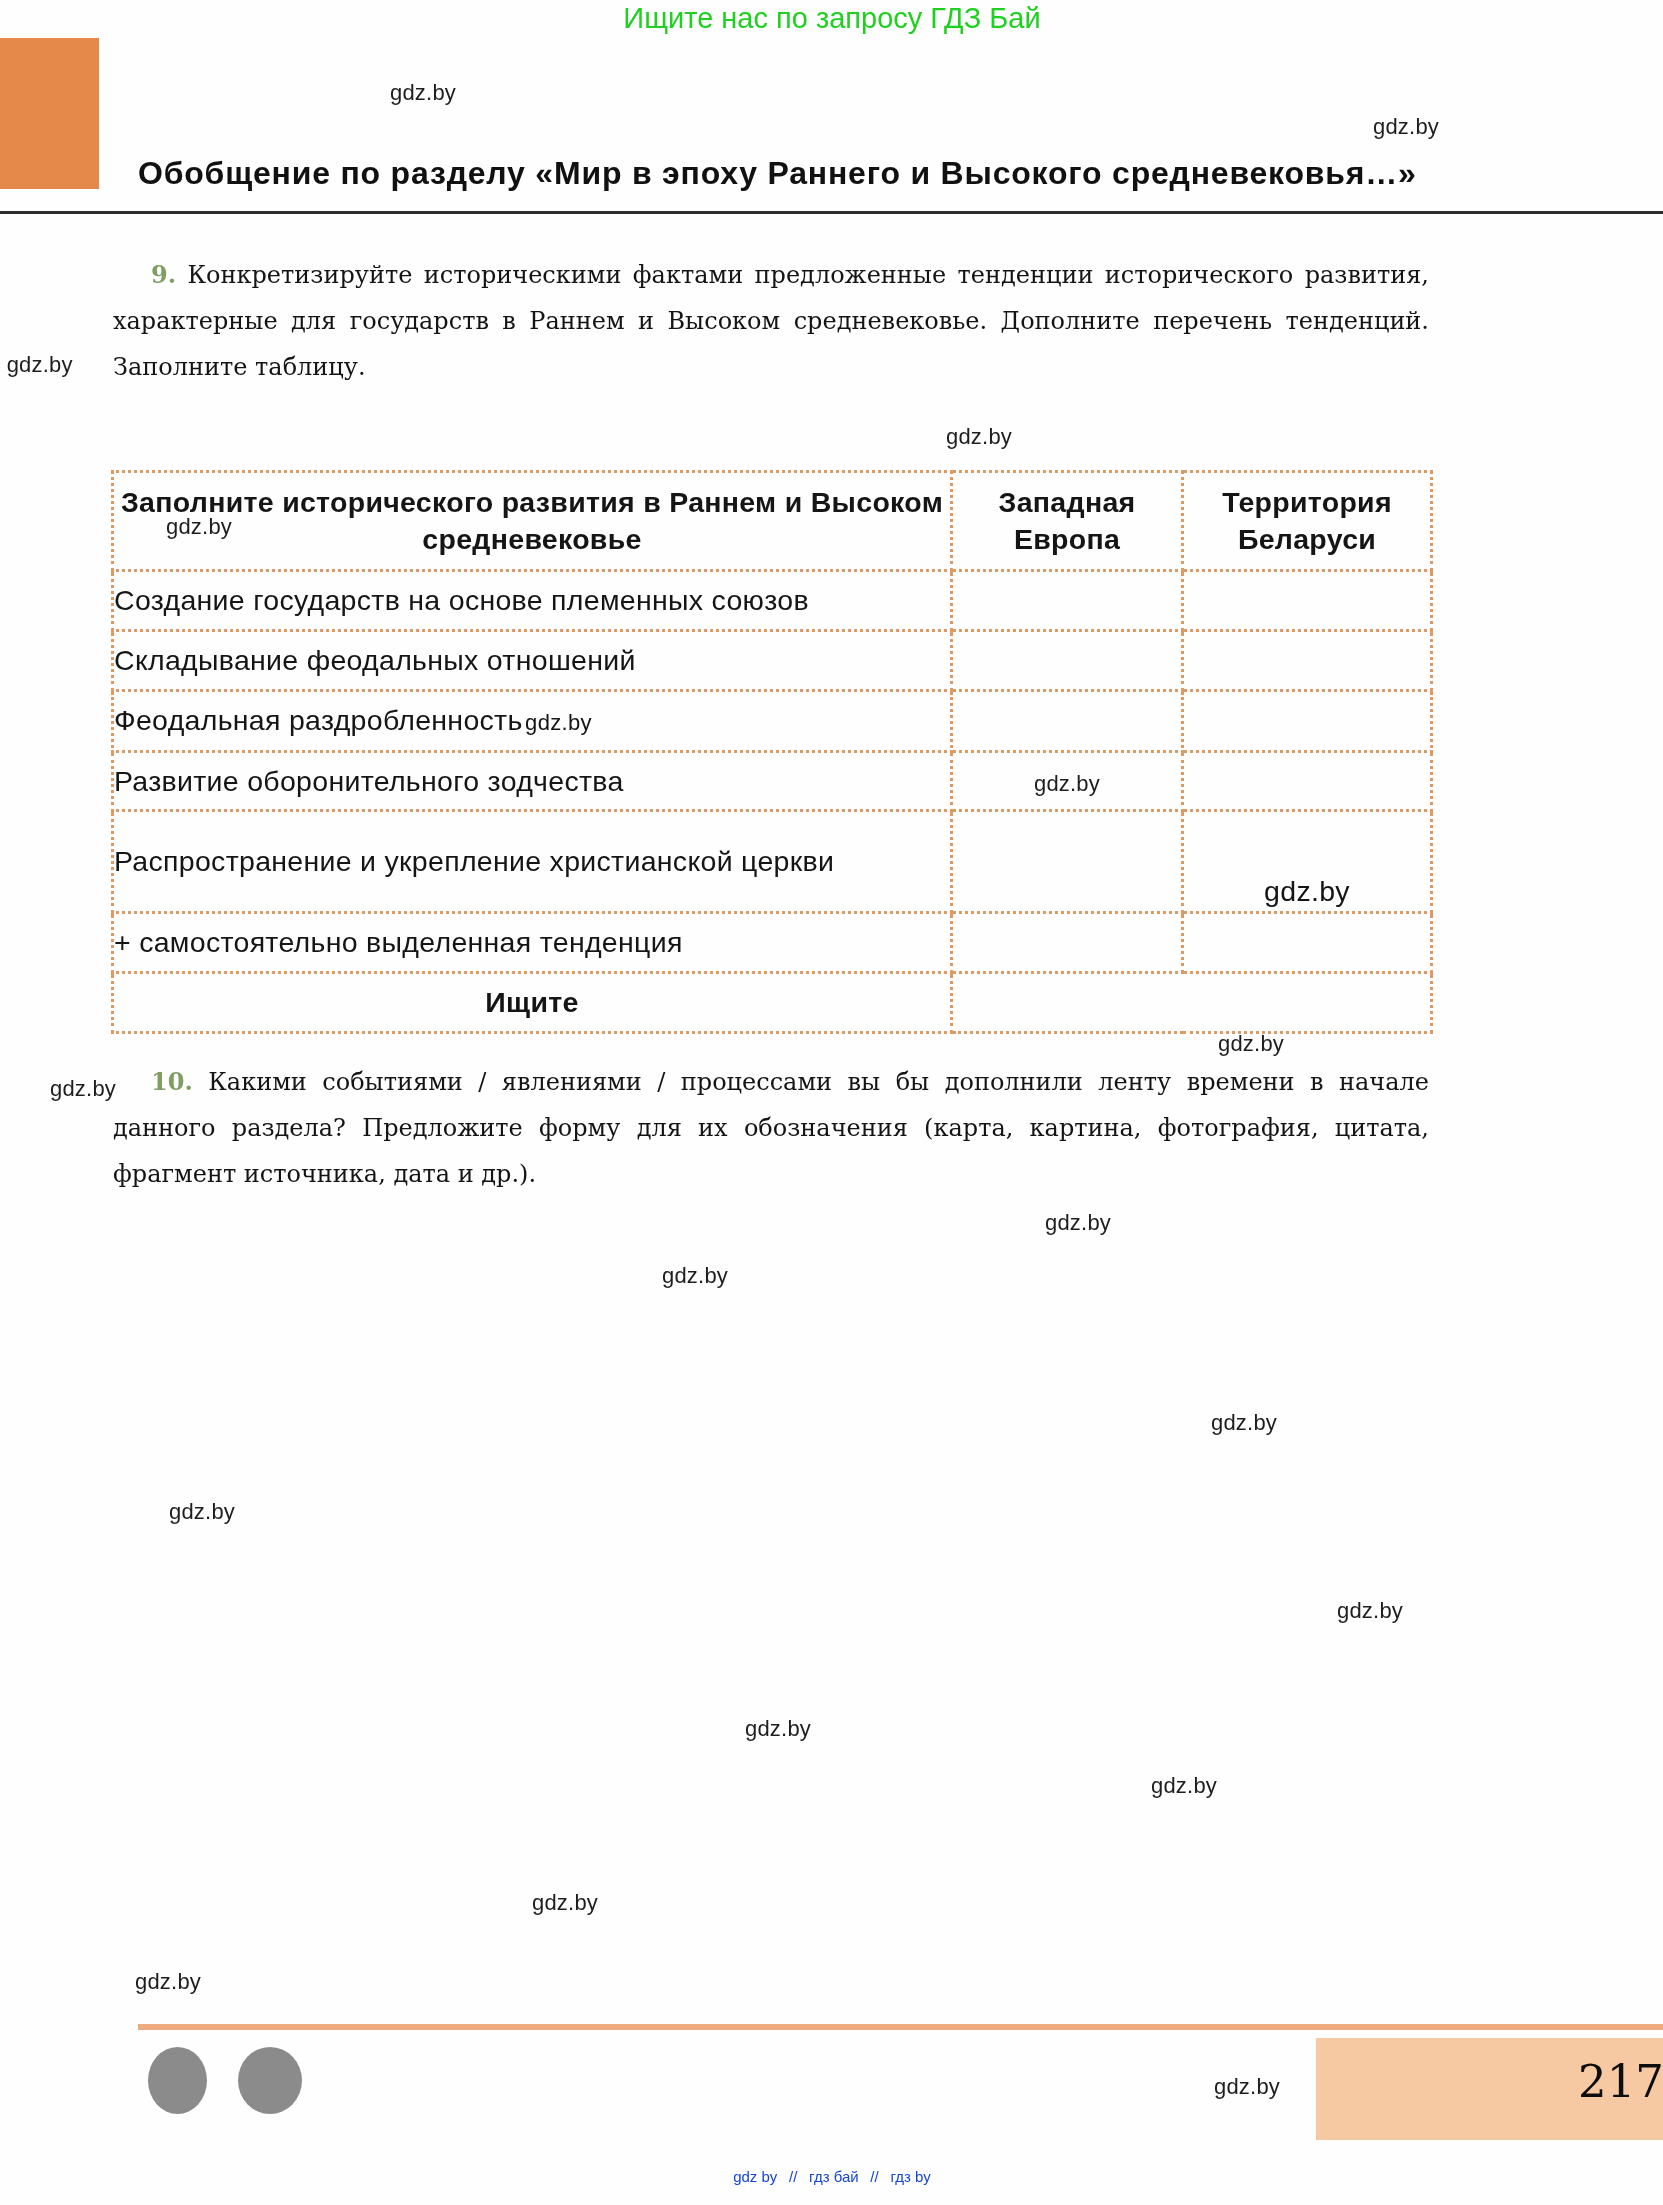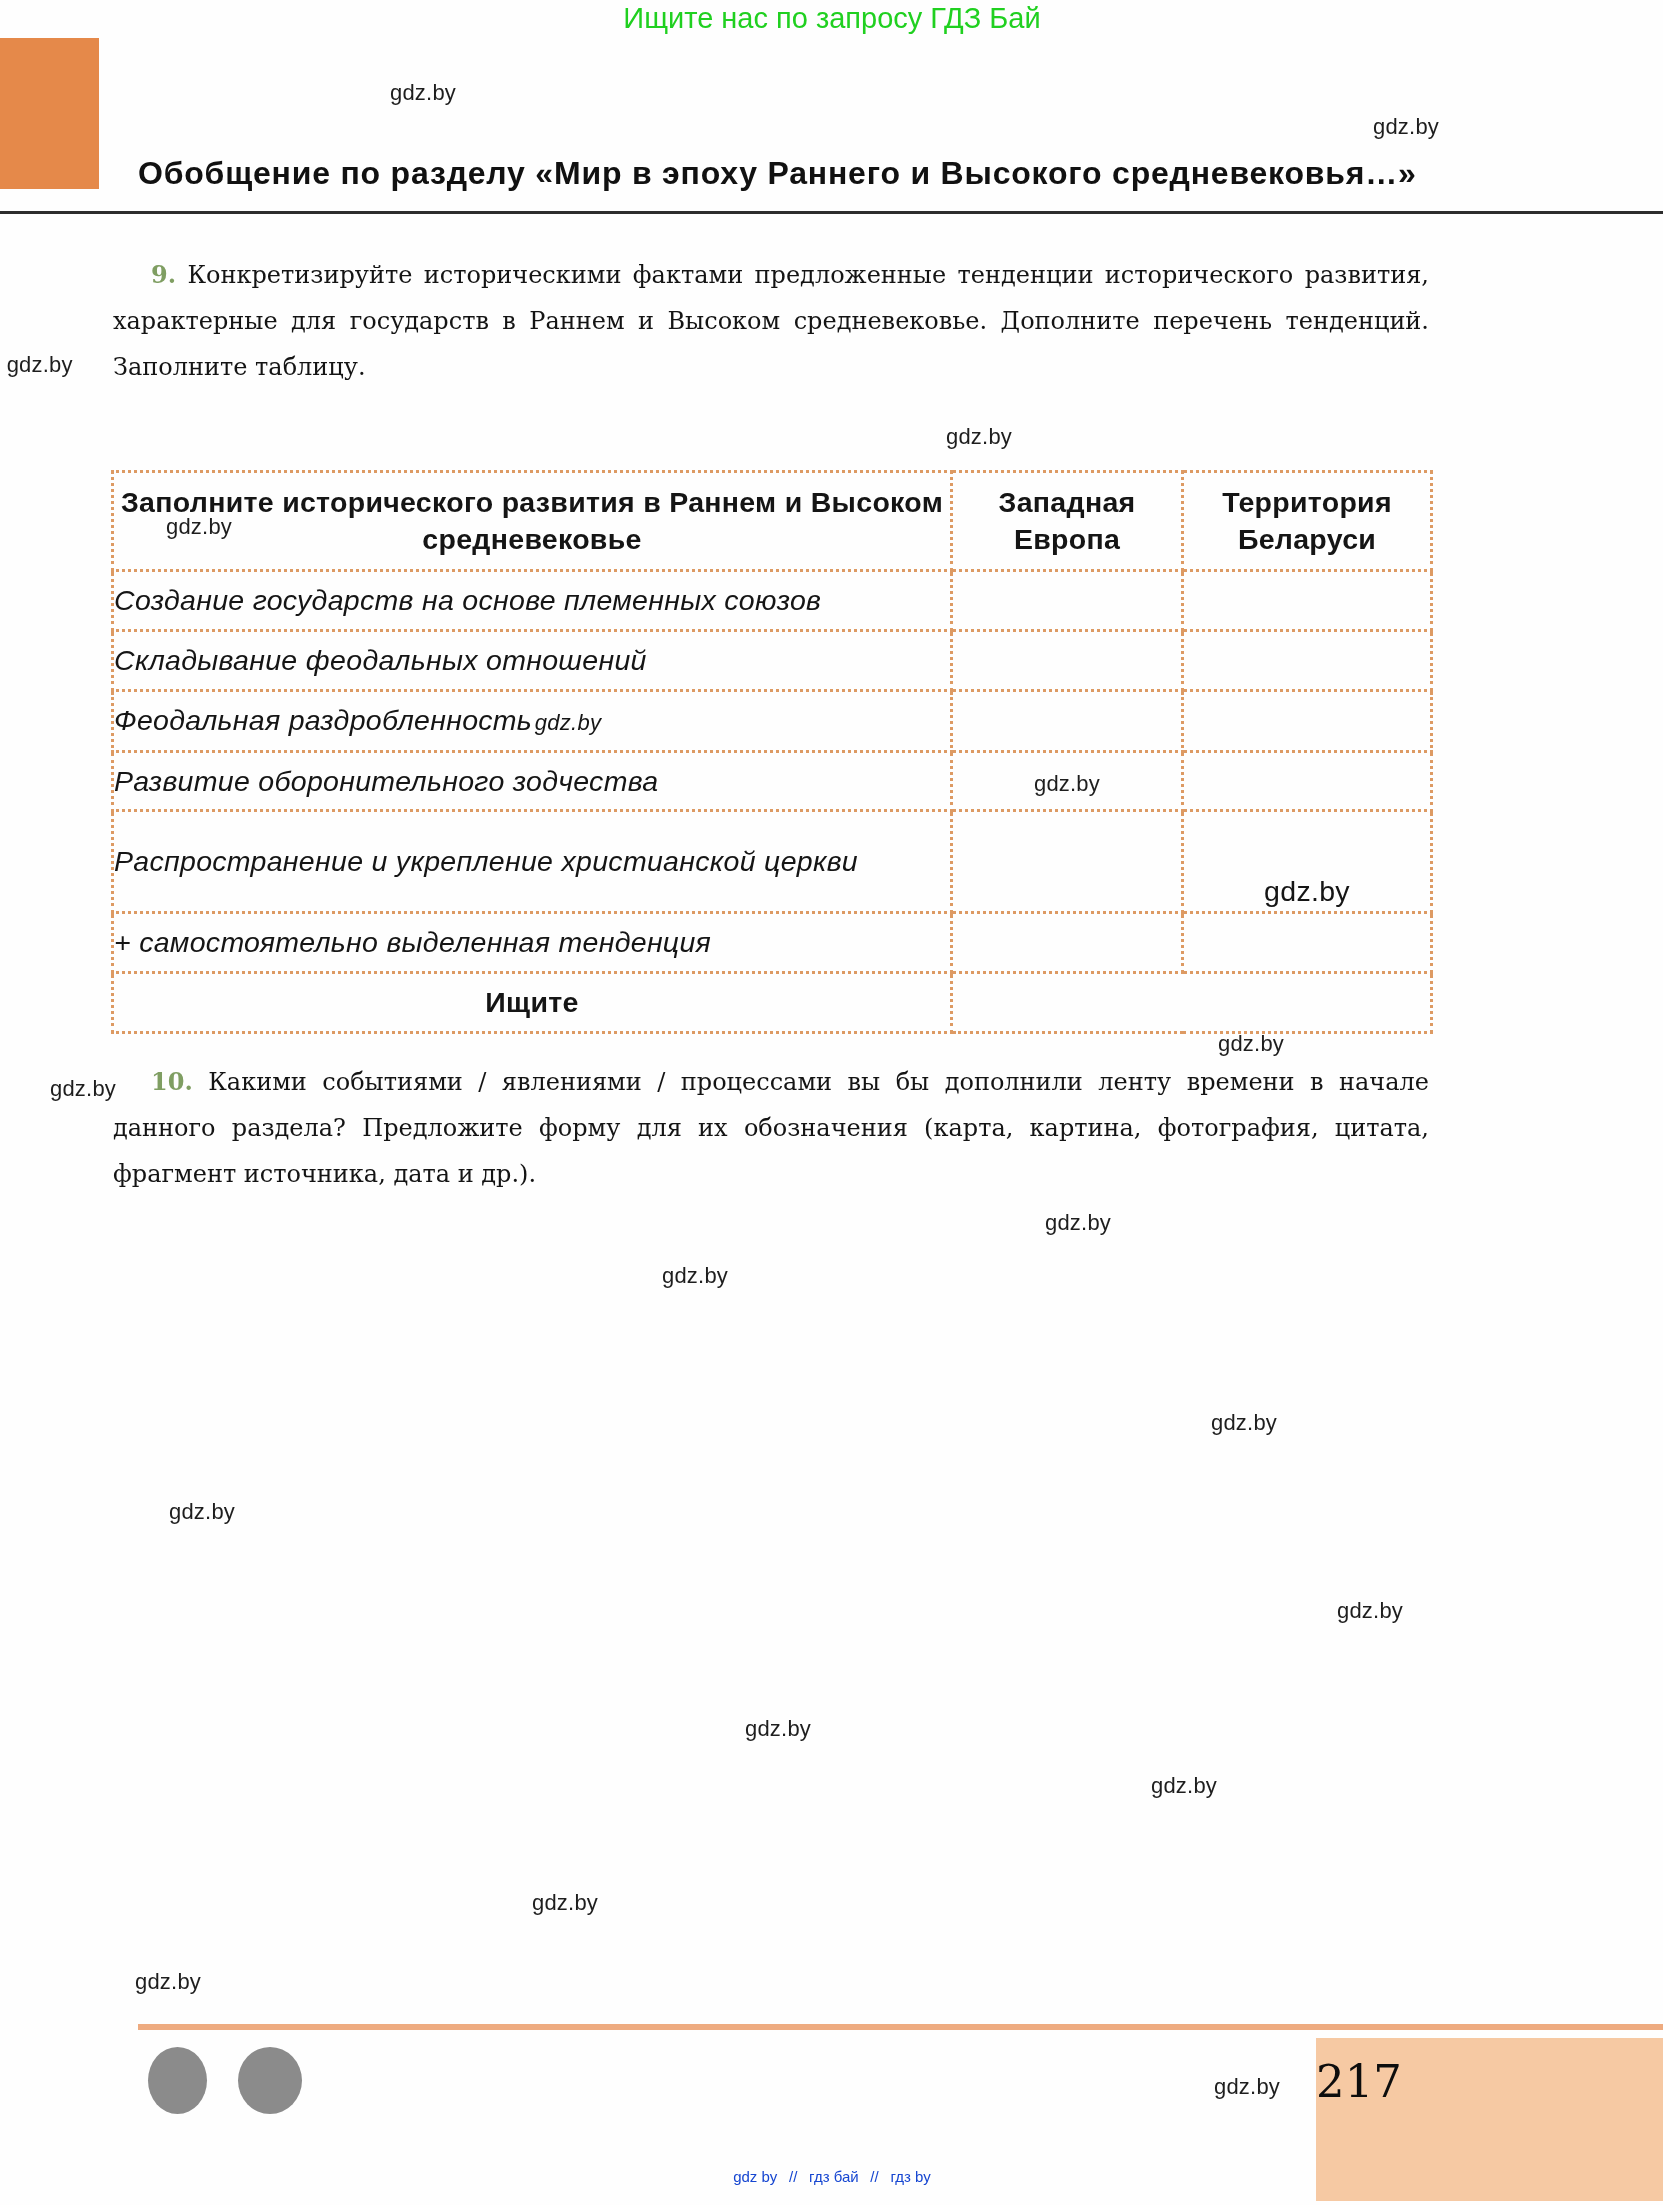--- a/index.html
+++ b/index.html
@@ -51,40 +51,40 @@
     border:3.4px dotted var(--border_orange);
     font-family:"Liberation Sans",sans-serif;font-size:28.5px;color:#151515;
     vertical-align:middle;padding:0;letter-spacing:0.3px;
   }
   td.hcell{font-weight:bold;text-align:center;font-size:28px;line-height:37px;}
   .head-wrap{position:relative;width:100%;height:100%;display:flex;align-items:center;justify-content:center;}
   .head-wrap .wm-inline{position:absolute;left:52px;bottom:13.4px;font-weight:normal;}
   tr.h-head{height:99px;}
   tr.h-r1{height:60px;} tr.h-r2{height:60px;} tr.h-r3{height:61px;}
   tr.h-r4{height:59px;} tr.h-r5{height:102px;} tr.h-r6{height:60px;margin-left:37px;} tr.h-r7{height:60px;}
-  td.lbl{padding-left:17px;line-height:39px;font-style:italic;}
+  td.lbl{padding-left:17px;line-height:39px;}
   td.c2,td.c3{text-align:center;position:relative;}
   td.sum{font-weight:bold;text-align:center;}
   .wm, .wm-inline, .wm-cell{
     font-family:"Liberation Sans",sans-serif;font-size:22px;color:#1e1e1e;
     letter-spacing:0.2px;white-space:nowrap;
   }
   .wm{position:absolute;}
   .wm-after{font-size:22px;font-weight:normal;margin-left:2.5px;}
   .wm-bottom{position:absolute;left:50%;transform:translateX(-50%);bottom:3.4px;}
 
   .footer-line{
     position:absolute;left:138px;top:2024px;width:1525px;height:5.9px;background:var(--footer_line);
   }
   .circle{position:absolute;background:var(--circle_gray);border-radius:50%;}
   .circle.c1{left:148px;top:2047px;width:59px;height:67px;}
   .circle.c2{left:238px;top:2047px;width:64px;height:67px;}
   .pagebox{
-    position:absolute;left:1316px;top:2038px;width:348px;height:163px;
-    background:var(--pagebox_bg);text-align:left;
+    position:absolute;left:1316px;top:2038px;width:348px;height:102px;
+    background:var(--pagebox_bg);text-align:right;
   }
   .pagebox .num{
     display:inline-block;margin-top:17px;
     font-family:"DejaVu Serif","Liberation Serif",serif;font-size:45px;color:#0d0d0d;
   }
   .footer-links{
     position:absolute;left:0;right:0;top:2168px;text-align:center;
     font-size:15px;color:var(--link_blue);
   }
   .footer-links a{color:var(--link_blue);text-decoration:none;}

